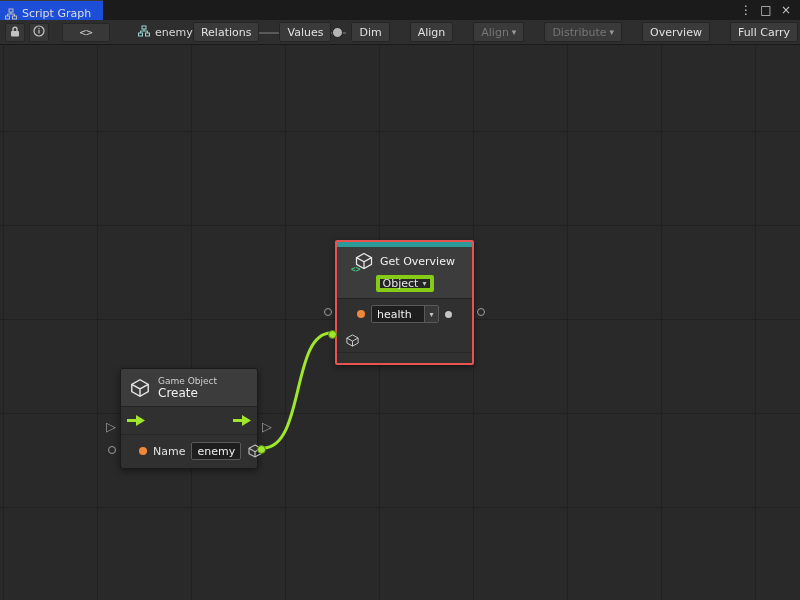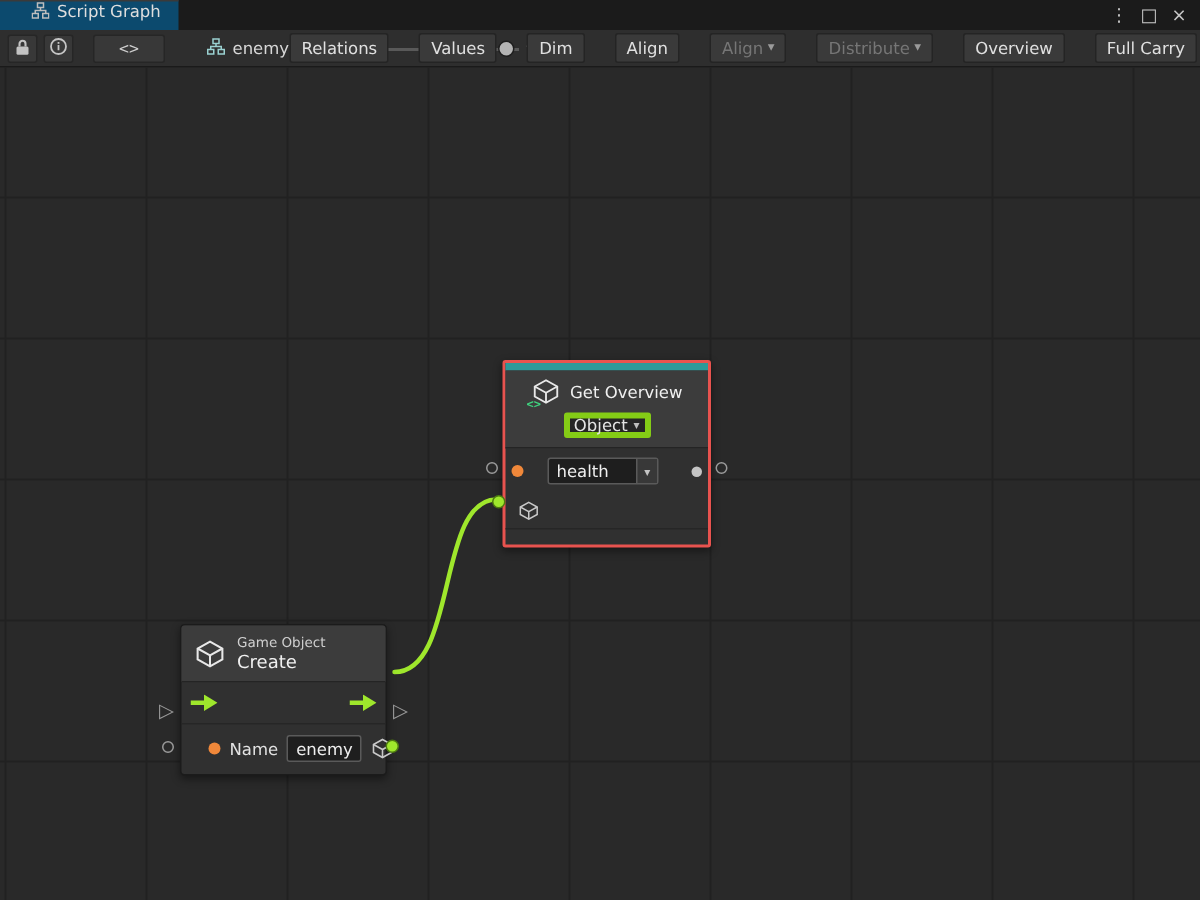--- a/index.html
+++ b/index.html
@@ -3,21 +3,21 @@
 <meta charset="utf-8">
 <style>
   * { box-sizing: border-box; margin: 0; padding: 0; }
   html,body { width:800px; height:600px; overflow:hidden; background:#191919;
     font-family:"DejaVu Sans","Liberation Sans",sans-serif; }
   .window { position:relative; width:800px; height:600px; }
 
   
   .titlebar { position:absolute; top:0; left:0; right:0; height:20px; background:#1b1b1b;
     display:flex; align-items:stretch; }
-  .tab { display:flex; align-items:flex-start; gap:5px; background:#0c4a6e; padding:0 12px 0 21px;
+  .tab { display:flex; align-items:flex-end; gap:5px; background:#1d4ed8; padding:0 12px 0 5px;
     color:#dedede; font-size:11px; border-top:1px solid #3a3a3a; }
   .tab-icon svg { display:block; }
   .win-controls { margin-left:auto; display:flex; align-items:center; gap:4px; padding-right:6px;
     color:#c8c8c8; font-size:12px; }
   .win-controls span { width:16px; text-align:center; cursor:pointer; }
 
   
   .toolbar { position:absolute; top:20px; left:0; right:0; height:25px; background:#2e2e2e;
     border-bottom:1px solid #1a1a1a; color:#dcdcdc; font-size:11px; }
   .tb-icon-btn { position:absolute; top:3px; width:20px; height:19px; display:flex;
@@ -62,42 +62,42 @@
   .dot-gray { width:7px; height:7px; border-radius:50%; background:#c4c4c4; flex:none; }
   .port-tri { position:absolute; color:#9a9a9a; font-size:13px; line-height:13px; cursor:crosshair; }
   .tfield { display:flex; align-items:center; background:#1e1e1e; border:1px solid #5a5a5a;
     border-radius:2px; height:18px; font-size:11px; color:#efefef; }
   .tfield .tval { padding:0 5px; flex:1; white-space:nowrap; overflow:hidden; }
   .tfield .tcaret { width:14px; align-self:stretch; display:flex; align-items:center;
     justify-content:center; background:#383838; border-left:1px solid #5a5a5a; color:#c4c4c4;
     font-size:8px; cursor:pointer; }
 
   
-  .node-create { left:120px; top:323px; width:138px; height:101px;margin-top:48px; }
+  .node-create { left:120px; top:323px; width:138px; height:101px; }
   .nc-header { display:flex; align-items:center; gap:7px; padding:5px 8px; height:38px; }
   .nc-titles .cat { font-size:9px; color:#cfcfcf; }
   .nc-titles .ttl { font-size:12px; color:#f0f0f0; }
   .nc-flow { display:flex; align-items:center; justify-content:space-between; height:28px;
     padding:0 6px; border-bottom:1px solid #262626; }
   .nc-param { display:flex; align-items:center; gap:6px; height:32px; padding:0 18px; }
   .nc-param .plabel { font-size:11px; color:#e2e2e2; }
   .flow-arrow svg { display:block; }
 
   
   .node-getvar { left:335px; top:195px; width:139px; height:125px; border:2px solid #e8534f;
     border-radius:2px; background:#303030; }
   .gv-teal { height:5px; background:#2d9a9a; }
   .gv-header { background:#3c3c3c; border-bottom:1px solid #242424; padding:4px 6px 6px; }
   .gv-title-row { display:flex; align-items:center; justify-content:center; gap:6px; }
   .gv-title { font-size:11px; color:#f0f0f0; }
   .gv-scope { margin:4px auto 0; width:58px; height:17px; display:flex; align-items:center;
     justify-content:center; gap:4px; background:#252525; border:4px solid #84cc16; border-radius:2px;
     font-size:11px; color:#e4e4e4; cursor:pointer; }
   .gv-scope .caret { font-size:8px; color:#bdbdbd; }
-  .gv-value-row { display:flex; align-items:center; gap:16px; height:30px; padding:0 4px;
+  .gv-value-row { display:flex; align-items:center; gap:6px; height:30px; padding:0 20px;
     }
   .gv-cube-row { display:flex; align-items:center; height:24px; padding:0 8px;
     border-bottom:1px solid #262626; }
   .cube-green-code { position:absolute; left:-3px; bottom:-3px; font-size:8px; color:#3fd37f;
     font-family:"DejaVu Sans Mono",monospace; font-weight:bold; }
 </style>
 </head>
 <body>
 
 <div class="window">

